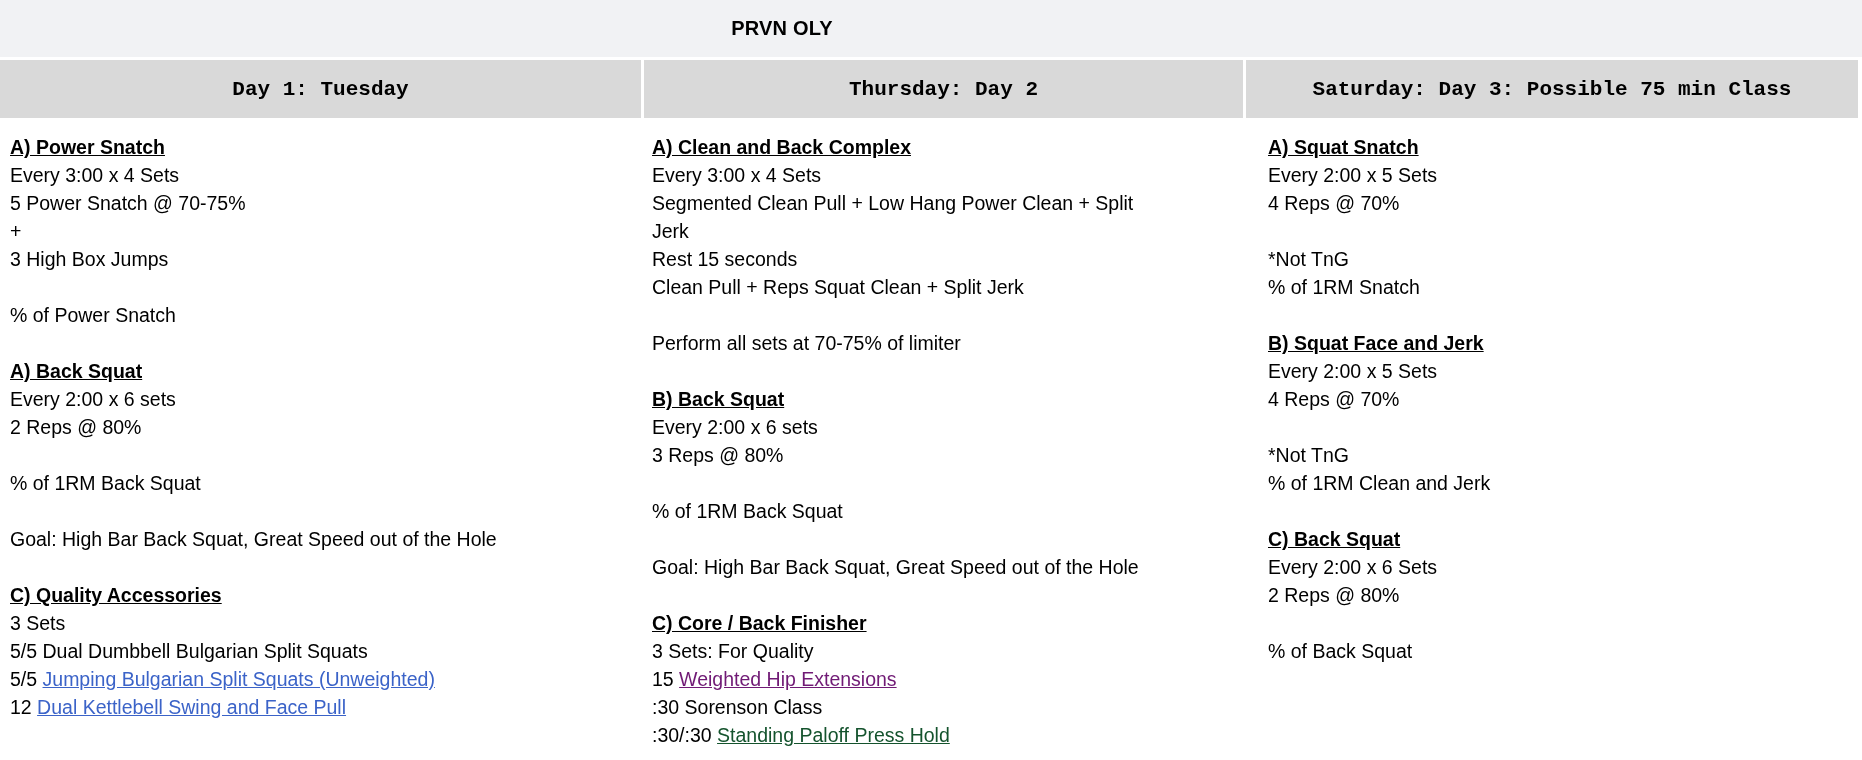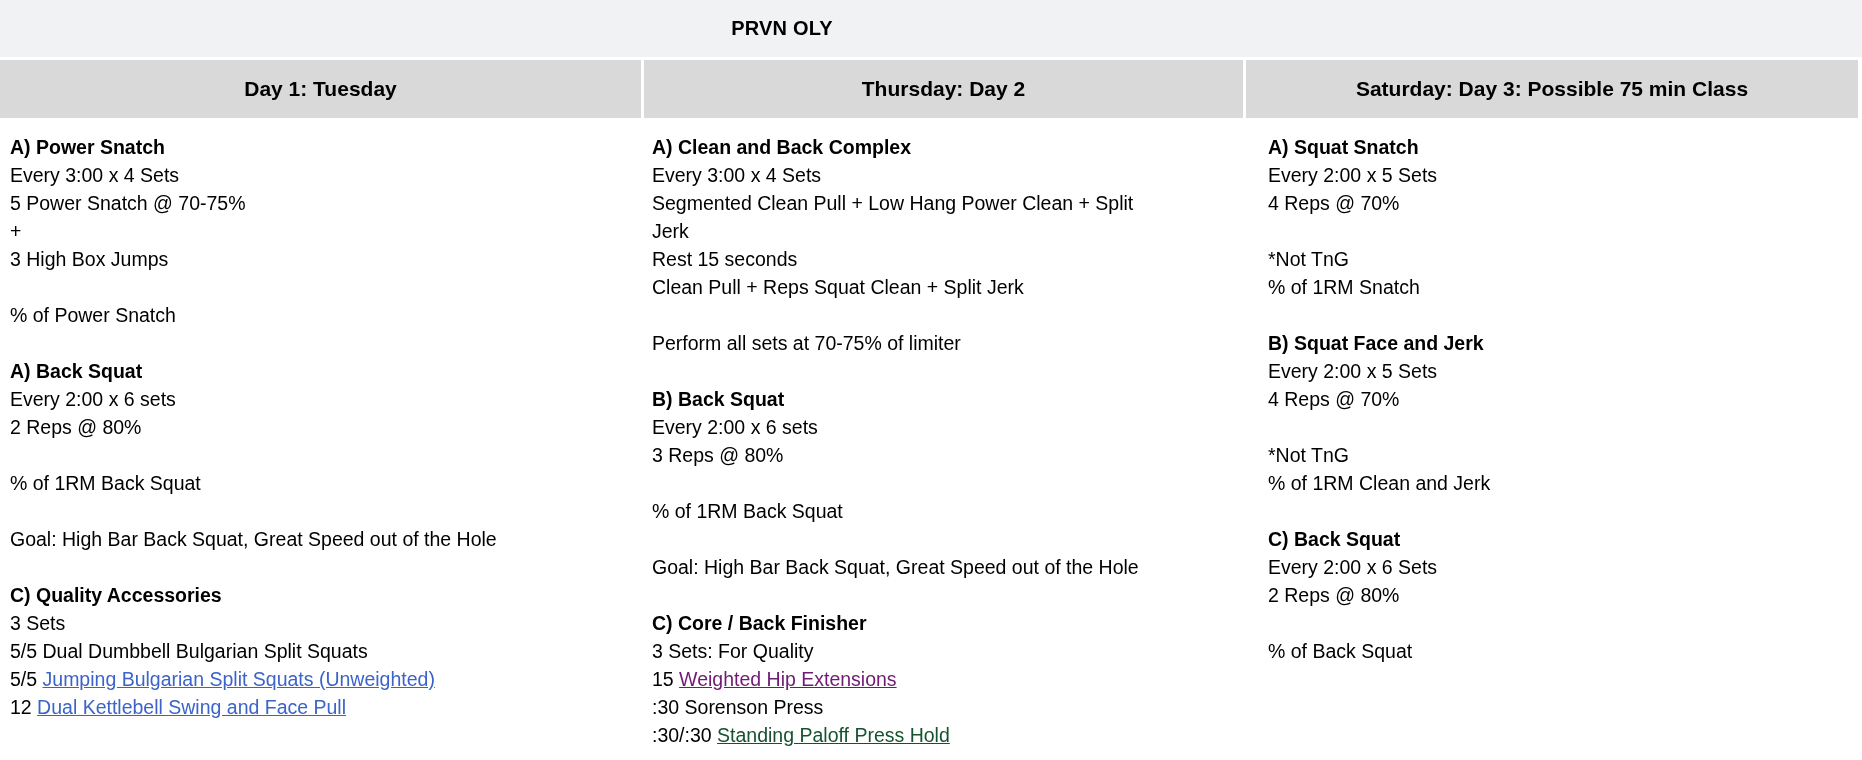--- a/index.html
+++ b/index.html
@@ -26,42 +26,42 @@
   .header-row {
     position: absolute; left: 0; top: 60px;
     width: 1858px; height: 58px;
     display: grid;
     grid-template-columns: 641px 599px 612px;
     column-gap: 3px;
   }
   .header-cell {
     background: #d9d9d9;
     display: flex; align-items: center; justify-content: center;
-    font-weight: bold; font-size: 21px;
+    font-weight: bold; font-size: 21px; font-family: Liberation Mono, monospace;
   }
 
   .body-row {
     position: absolute; left: 0; top: 118px;
     width: 1858px; height: 642px;
     display: grid;
     grid-template-columns: 641px 599px 612px;
     column-gap: 3px;
   }
   .body-cell {
     background: #ffffff;
     padding-top: 15px;
     font-size: 19.5px;
     line-height: 28px;
   }
   .body-cell.c0 { padding-left: 10px; }
   .body-cell.c1 { padding-left: 8px; }
   .body-cell.c2 { padding-left: 22px; }
 
   .line { min-height: 28px; white-space: nowrap; }
-  .line.bold { font-weight: bold; }
+  .line.bold { font-weight: bold; text-decoration: underline; }
 
   a.link { text-decoration: underline; cursor: pointer; text-align: right; }
 </style>
 </head>
 <body>
 
 <div class="page">
 
   <div class="title-row">
     <div class="title-inner">
@@ -113,21 +113,21 @@
         <div class="line">Every 2:00 x 6 sets</div>
         <div class="line">3 Reps @ 80%</div>
         <div class="line">&nbsp;</div>
         <div class="line">% of 1RM Back Squat</div>
         <div class="line">&nbsp;</div>
         <div class="line">Goal: High Bar Back Squat, Great Speed out of the Hole</div>
         <div class="line">&nbsp;</div>
         <div class="line bold">C) Core / Back Finisher</div>
         <div class="line">3 Sets: For Quality</div>
         <div class="line">15 <a class="link" href="#" style="color: #701a75;">Weighted Hip Extensions</a></div>
-        <div class="line">:30 Sorenson Press</div>
+        <div class="line">:30 Sorenson Class</div>
         <div class="line">:30/:30 <a class="link" href="#" style="color: #14532d;">Standing Paloff Press Hold</a></div>
       </div>
     <div class="body-cell c2" id="col-2">
         <div class="line bold">A) Squat Snatch</div>
         <div class="line">Every 2:00 x 5 Sets</div>
         <div class="line">4 Reps @ 70%</div>
         <div class="line">&nbsp;</div>
         <div class="line">*Not TnG</div>
         <div class="line">% of 1RM Snatch</div>
         <div class="line">&nbsp;</div>

